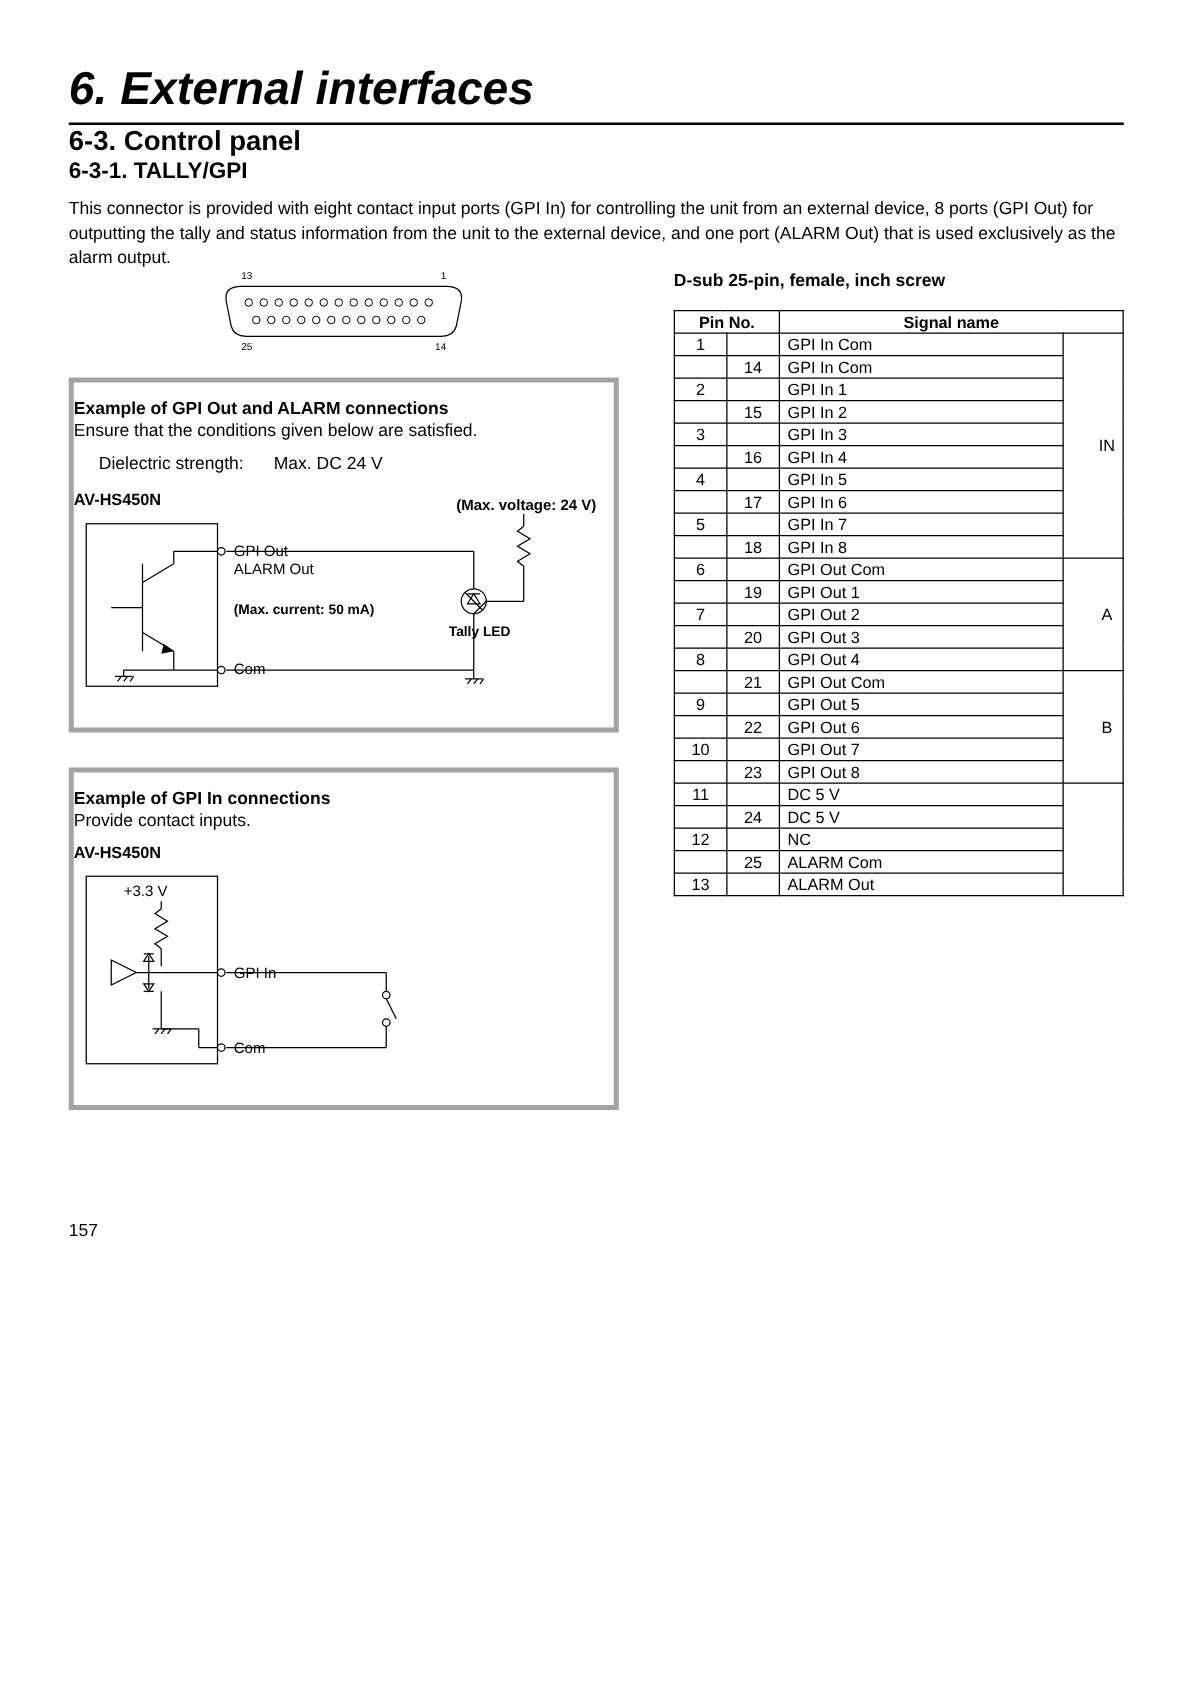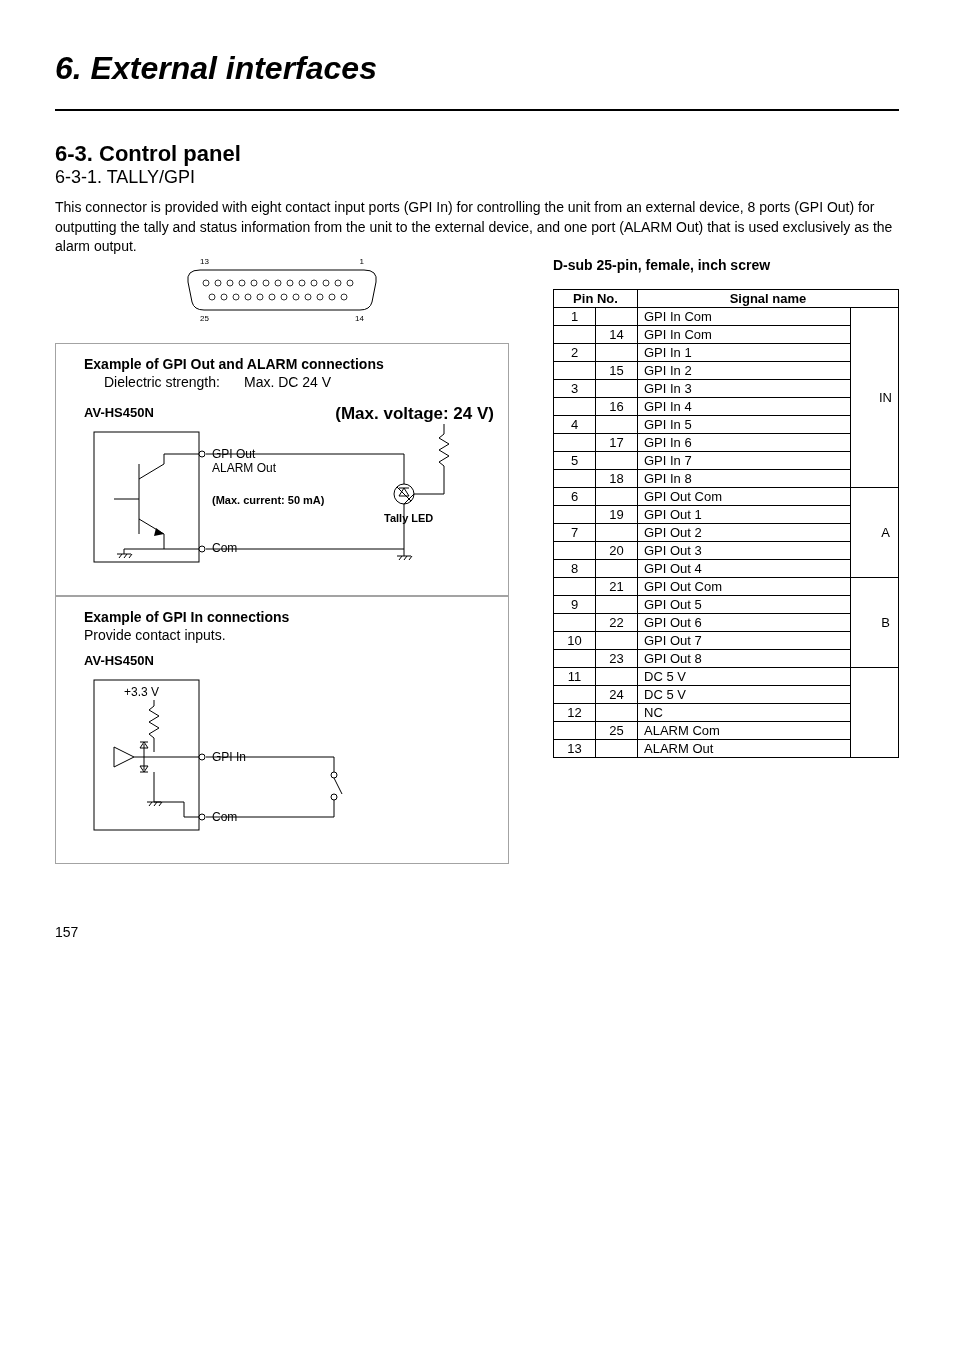--- a/index.html
+++ b/index.html
@@ -5,35 +5,34 @@
   * { box-sizing: border-box; }
   body {
     font-family: Arial, Helvetica, sans-serif;
     margin: 0;
     padding: 50px 55px;
     width: 954px;
     color: #000;
     background: #fff;
   }
   .chapter-title {
-    font-size: 32px;
+    font-size: 37px;
     font-weight: bold;
     font-style: italic;
     border-bottom: 2px solid #000;
-    padding-bottom: 22px;
-    margin-bottom: 30px;
+    padding-bottom: 6px;
   }
   .section-title {
     font-size: 22px;
     font-weight: bold;
     margin-bottom: 0;
   }
   .subsection-title {
     font-size: 18px;
-    font-weight: normal;
+    font-weight: bold;
     margin-bottom: 10px;
   }
   .para {
     font-size: 14px;
     line-height: 1.4;
   }
   .two-col {
     display: flex;
     gap: 44px;
     align-items: flex-start;
@@ -59,22 +58,23 @@
     display: flex;
     justify-content: space-between;
     font-size: 8px;
     padding: 0 18px;
     margin-top: 2px;
   }
   svg.connector { display: block; }
 
   
   .box {
-    border: 1px solid #a3a3a3;
-    padding: 12px 14px 18px 28px;
+    border: 4px solid #a3a3a3;
+    padding: 12px 14px 18px 0;
+    margin-bottom: 28px;
     font-size: 14px;
   }
   .box .b-title {
     font-weight: bold;
     font-size: 14px;
     margin-bottom: 2px;
   }
   .box .b-sub {
     font-size: 14px;
     margin-bottom: 10px;
@@ -86,21 +86,21 @@
   }
   .specs-row { display: flex; }
   .specs-row .k { width: 140px; }
   .dev-name {
     font-weight: bold;
     font-size: 13px;
     margin-bottom: 4px;
   }
   .max-volt {
     font-weight: bold;
-    font-size: 17px;
+    font-size: 12px;
   }
 
   
   .table-caption {
     font-weight: bold;
     font-size: 14px;
     margin-bottom: 16px;
   }
   table.pin-table {
     border-collapse: collapse;
@@ -180,20 +180,21 @@
         </g>
       </svg>
       <div class="pin-label-bottom">
         <span>25</span>
         <span>14</span>
       </div>
     </div>
 
     <div class="box">
       <div class="b-title">Example of GPI Out and ALARM connections</div>
+      <div class="b-sub">Ensure that the conditions given below are satisfied.</div>
       <div class="specs">
         <div class="specs-row">
           <span class="k">Dielectric strength:</span>
           <span>Max. DC 24 V</span>
         </div>
       </div>
       <div style="display:flex; justify-content:space-between; align-items:flex-end;">
         <div class="dev-name">AV-HS450N</div>
         <div class="max-volt">(Max. voltage: 24 V)</div>
       </div>

